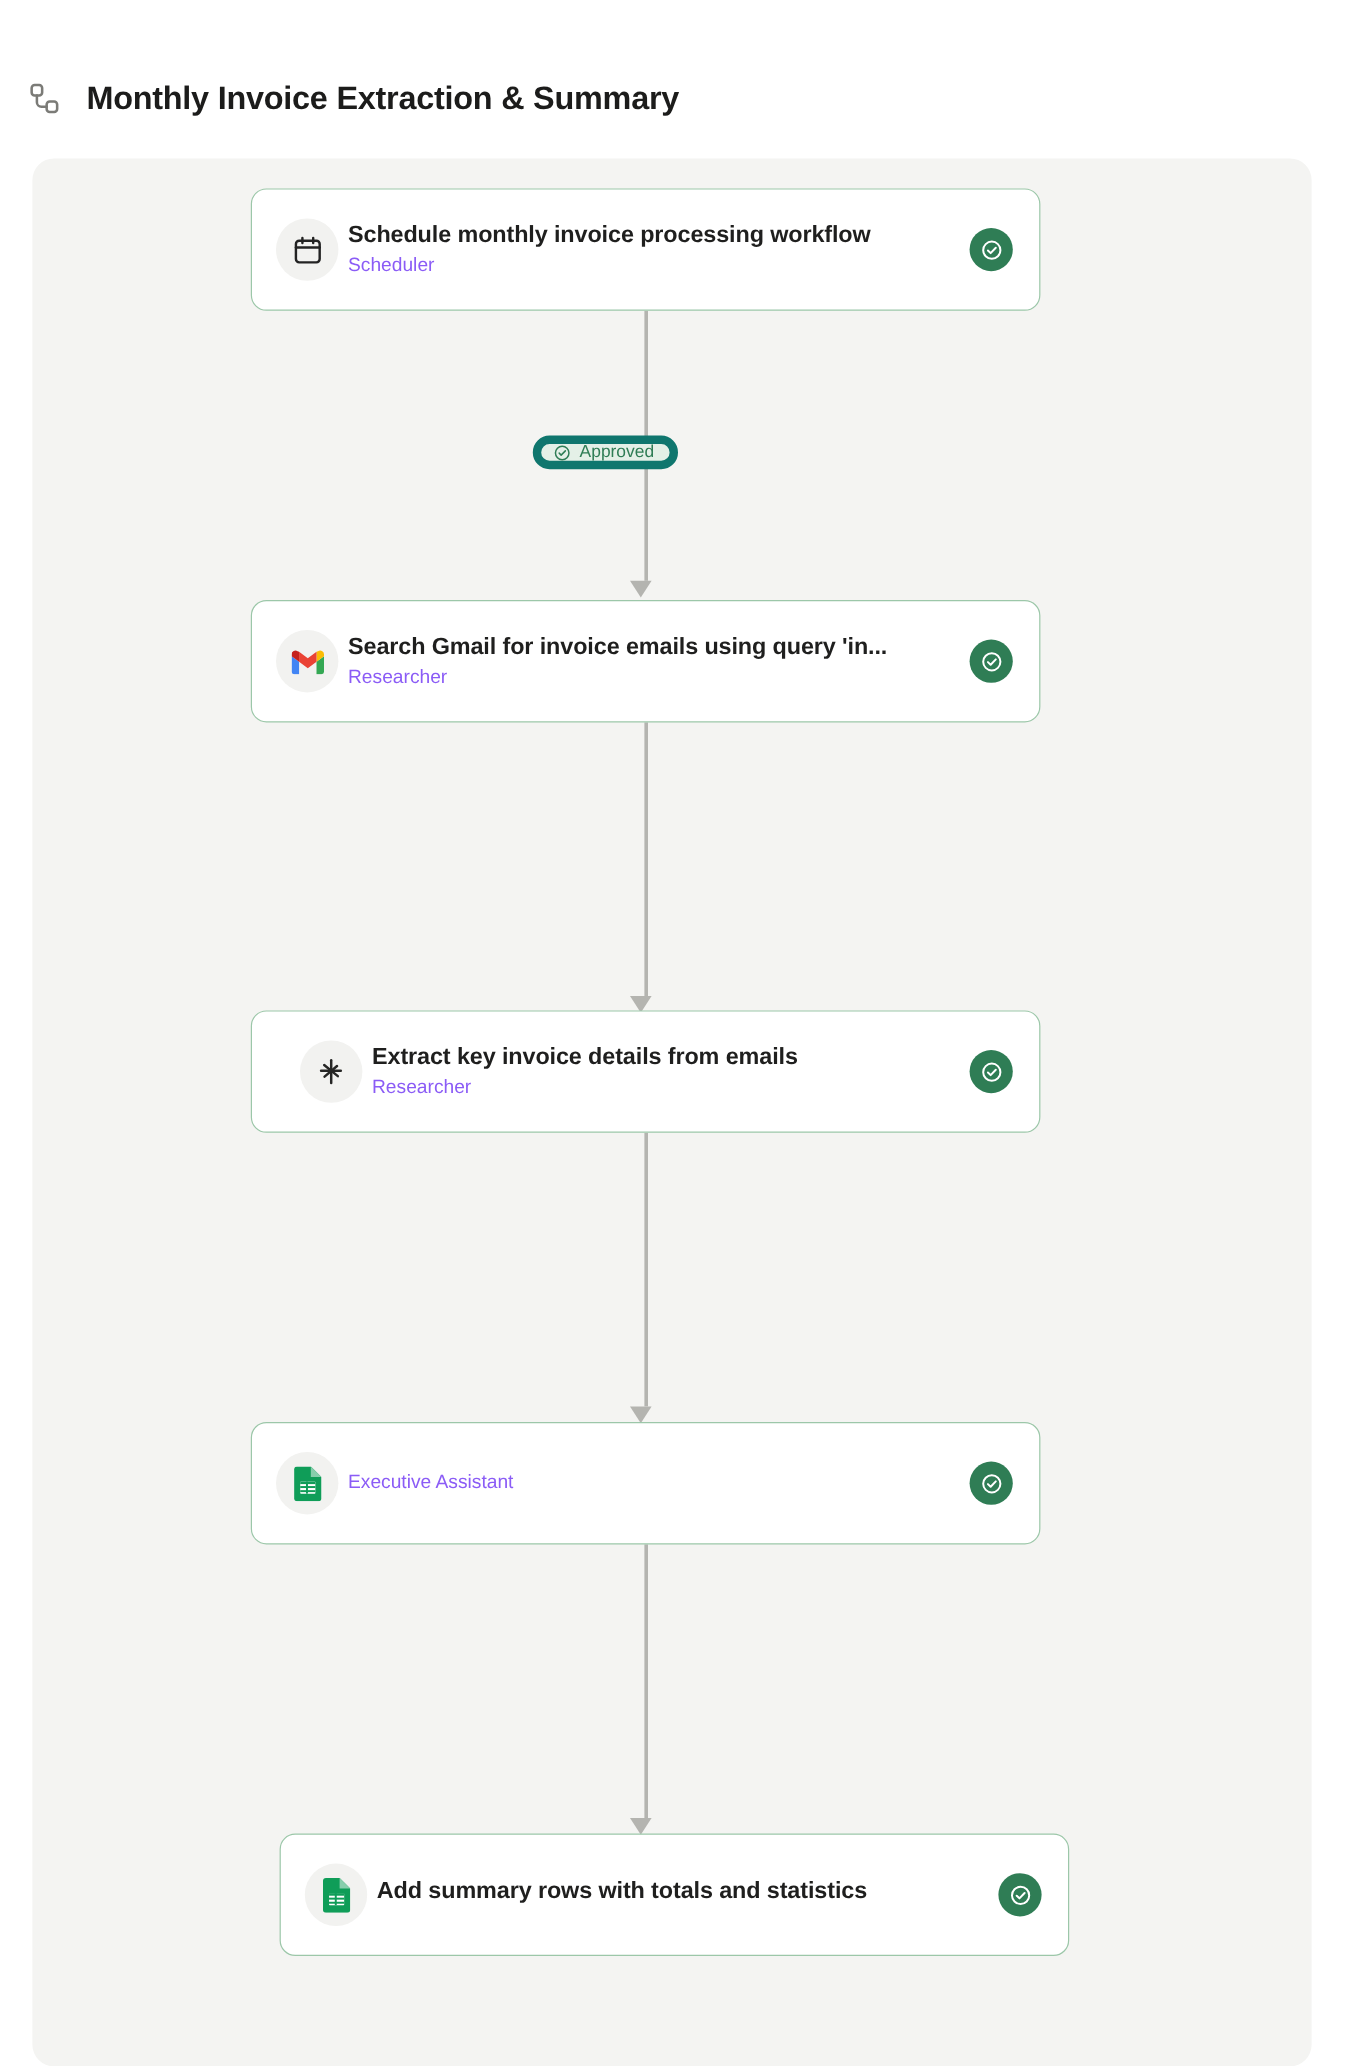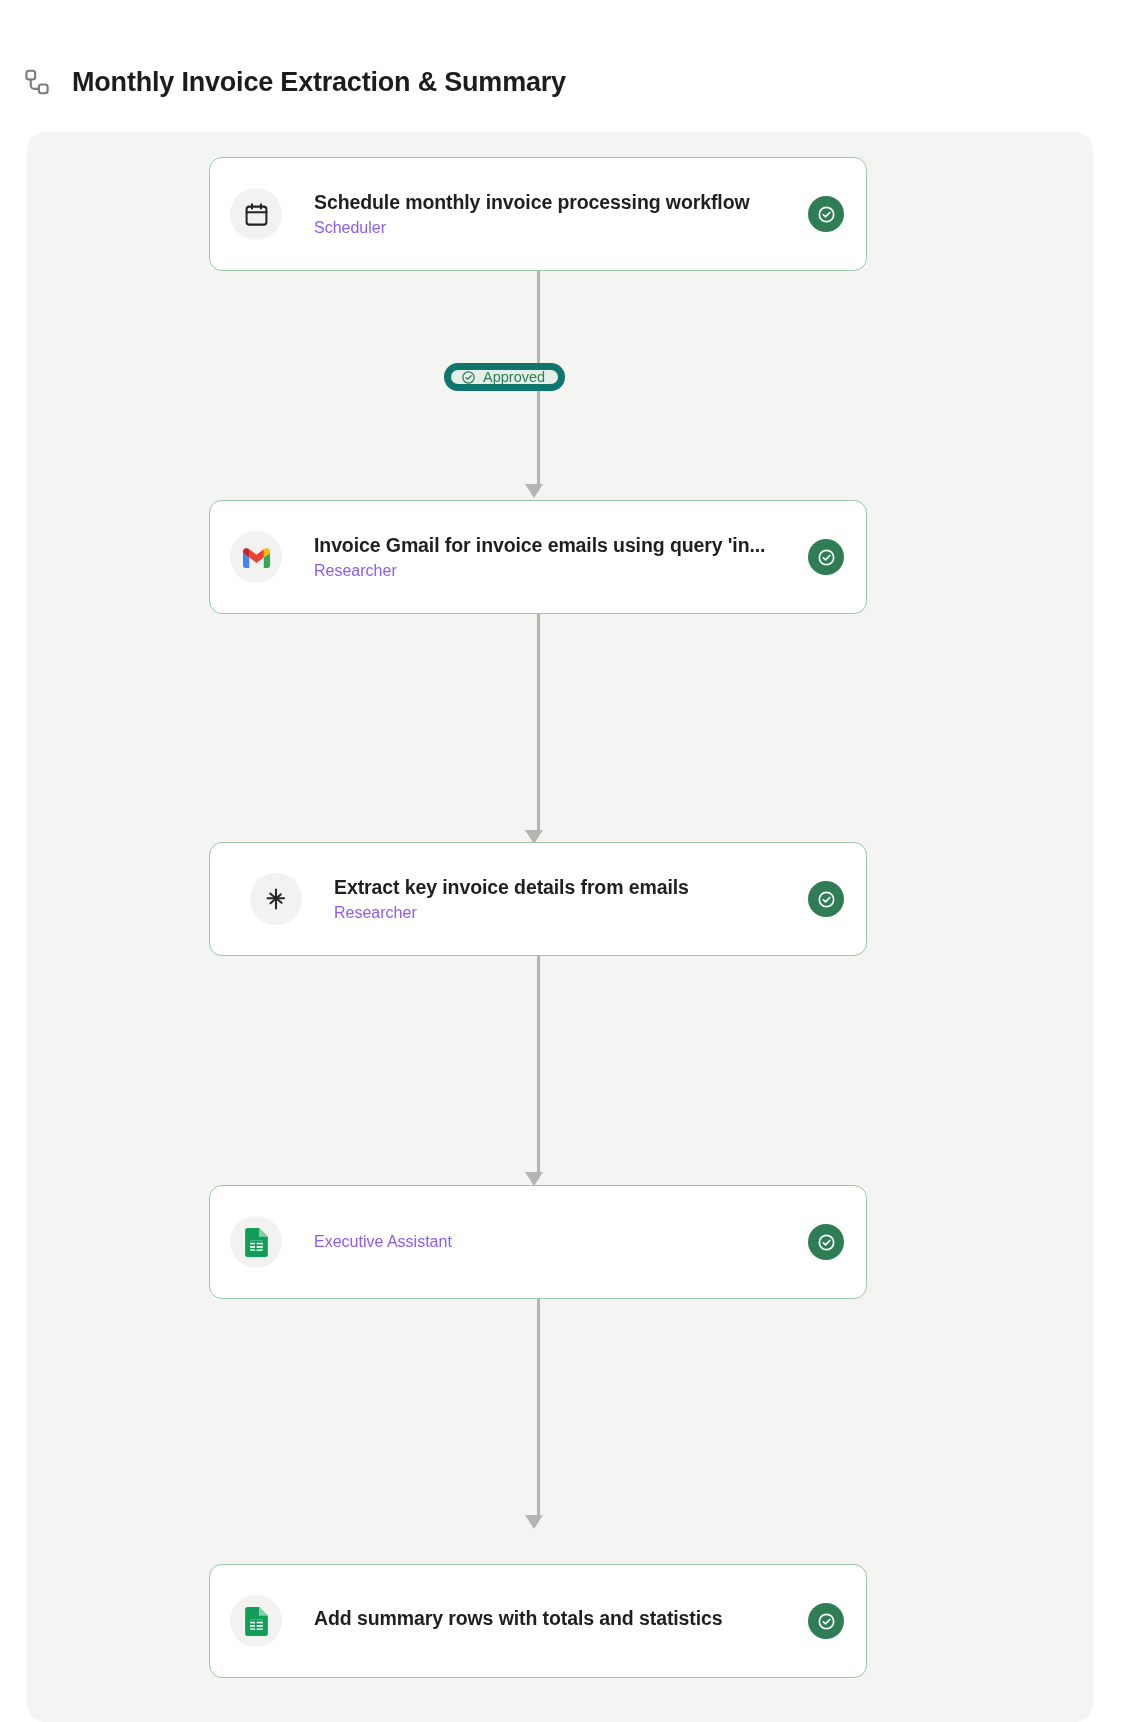--- a/index.html
+++ b/index.html
@@ -54,28 +54,28 @@
     top: 0;
     width: 712px;
     height: 100%;
   }
 
   
   .node-card {
     position: absolute;
     left: 27px;
     width: 658px;
-    height: 114px;
+    height: 102px;
     background: #ffffff;
     border: 1px solid #9cc7a9;
     border-radius: 13px;
     display: flex;
     align-items: center;
     padding: 0 22px 0 20px;
-    gap: 32px;
+    gap: 8px;
   }
 
   .node-icon-wrap {
     width: 52px;
     height: 52px;
     flex: 0 0 52px;
     border-radius: 50%;
     background: #f2f2f0;
     display: flex;
     align-items: center;
@@ -214,21 +214,21 @@
       <span class="node-icon-wrap">
         <svg width="27" height="21" viewBox="0 0 52 40">
           <path d="M4 40h8V20L0 11v25a4 4 0 0 0 4 4z" fill="#4285F4"></path>
           <path d="M40 40h8a4 4 0 0 0 4-4V11l-12 9z" fill="#34A853"></path>
           <path d="M40 4v16l12-9V8a6 6 0 0 0-9.6-4.8z" fill="#FBBC04"></path>
           <path d="M12 20V4l14 10.5L40 4v16L26 30.5z" fill="#EA4335"></path>
           <path d="M0 8v3l12 9V4L9.6 3.2A6 6 0 0 0 0 8z" fill="#C5221F"></path>
         </svg>
       </span>
       <span class="node-text">
-        <span class="node-title">Invoice Gmail for invoice emails using query 'in...</span>
+        <span class="node-title">Search Gmail for invoice emails using query 'in...</span>
         <span class="node-role">Researcher</span>
       </span>
       <span class="node-status">
         <svg width="21" height="21" viewBox="0 0 24 24" fill="none" stroke="#ffffff" stroke-width="1.9" stroke-linecap="round" stroke-linejoin="round">
           <circle cx="12" cy="12" r="8.2"></circle>
           <path d="M8.3 12.3l2.6 2.5 4.9-5.1"></path>
         </svg>
       </span>
     </div>
 
@@ -269,21 +269,21 @@
         <span class="node-role">Executive Assistant</span>
       </span>
       <span class="node-status">
         <svg width="21" height="21" viewBox="0 0 24 24" fill="none" stroke="#ffffff" stroke-width="1.9" stroke-linecap="round" stroke-linejoin="round">
           <circle cx="12" cy="12" r="8.2"></circle>
           <path d="M8.3 12.3l2.6 2.5 4.9-5.1"></path>
         </svg>
       </span>
     </div>
 
-    <div class="node-card" style="top:1432px;">
+    <div class="node-card" style="top:1396px;margin-left:24px;">
       <span class="node-icon-wrap">
         <svg width="23" height="29" viewBox="0 0 36 46">
           <path d="M22 0H4a4 4 0 0 0-4 4v38a4 4 0 0 0 4 4h28a4 4 0 0 0 4-4V14z" fill="#0F9D58"></path>
           <path d="M22 0l14 14H22z" fill="#87CEAC"></path>
           <rect x="8" y="20" width="20" height="16" rx="1" fill="#ffffff"></rect>
           <rect x="8" y="20" width="20" height="3.4" fill="#0F9D58"></rect>
           <rect x="8" y="26" width="20" height="2.6" fill="#0F9D58"></rect>
           <rect x="8" y="31.4" width="20" height="2.6" fill="#0F9D58"></rect>
           <rect x="15.6" y="20" width="2.6" height="16" fill="#0F9D58"></rect>
         </svg>

